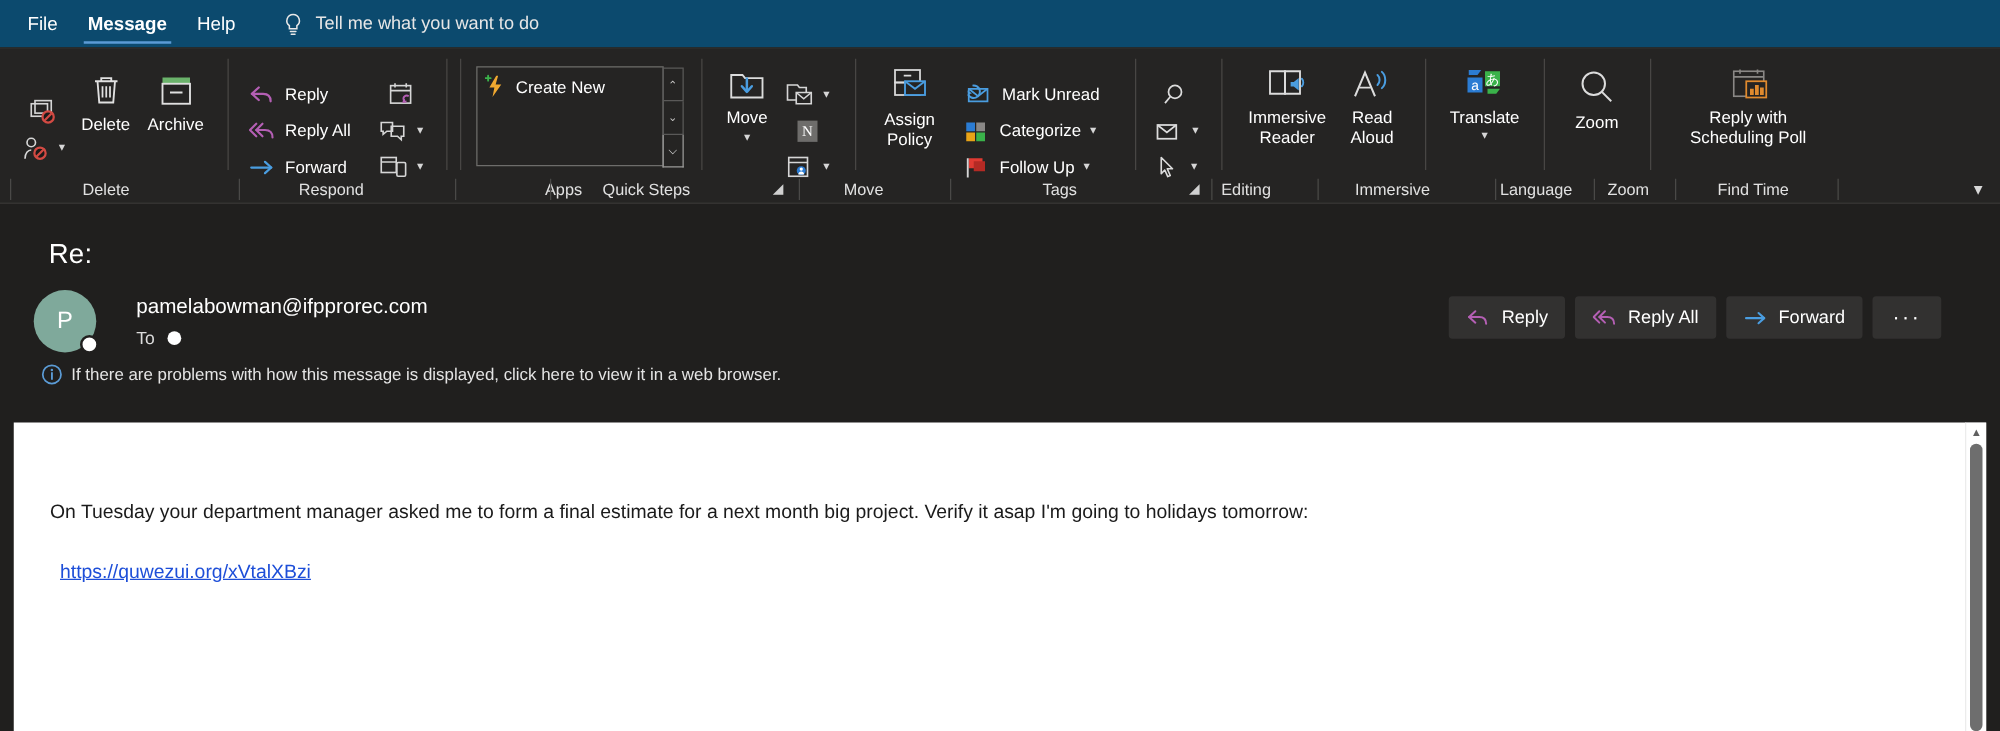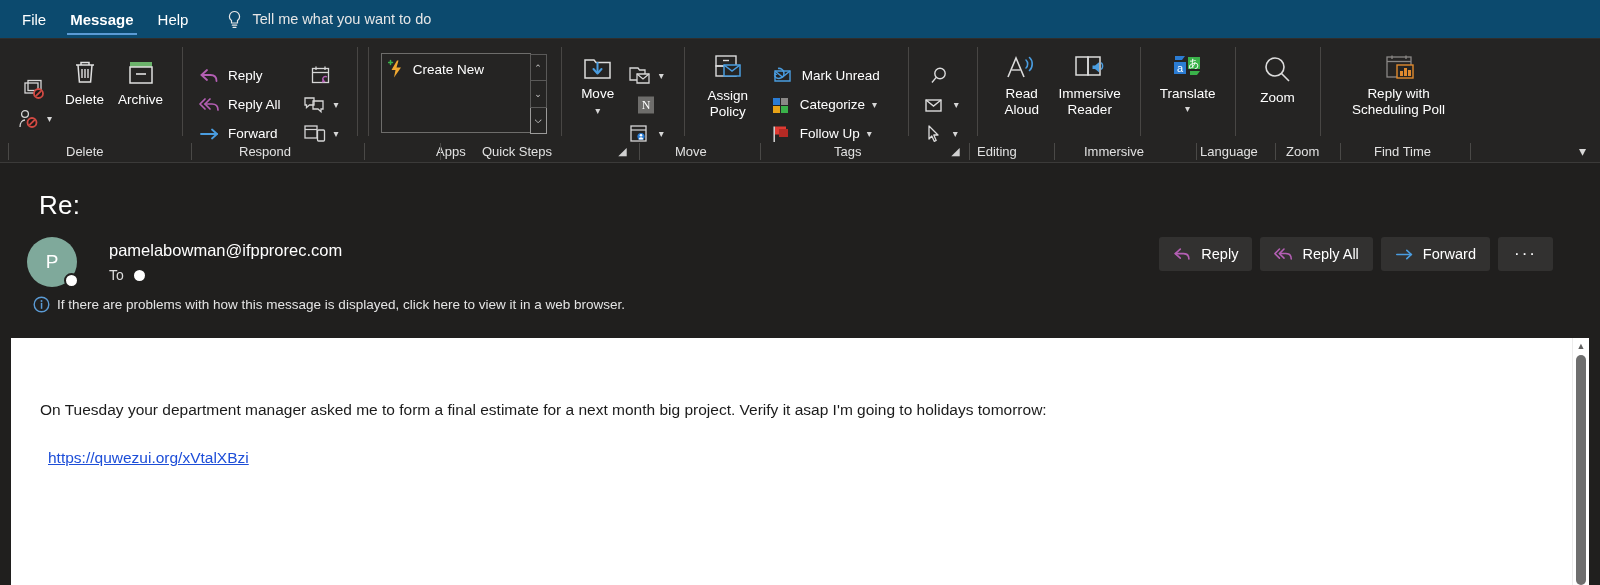--- a/index.html
+++ b/index.html
@@ -89,21 +89,21 @@
            color: #c9c8c7; font-size: 9px; }
   .qsbtn:first-child { border-top: 1px solid #5a5958; }
   .qsbtn.more { border-color: #9b9a99; color: #e8e8e8; }
 
   
   .reading {
     position: absolute; left: 0; right: 0; top: 162px; bottom: 0;
     background: #201f1e; border-top: 1px solid #3b3a39;
   }
   .subject {
-    color: #ffffff; font-size: 26px; padding: 27px 0 0 39px; letter-spacing: .2px;
+    color: #ffffff; font-size: 22px; padding: 27px 0 0 39px; letter-spacing: .2px;
   }
   .hdrrow { display: flex; align-items: flex-start; padding: 16px 0 0 27px; position: relative; }
   .avatar {
     width: 50px; height: 50px; border-radius: 50%;
     background: #7fa99b; color: #ffffff; font-size: 19px;
     display: flex; align-items: center; justify-content: center;
     position: relative; flex: none;
   }
   .presence {
     position: absolute; right: -2px; bottom: -1px;
@@ -449,40 +449,40 @@
               <path d="M5 2l9 9h-4.2l2.4 5.4-2 .9-2.4-5.3L5 15z" fill="none" stroke="#dcdcdc" stroke-width="1.3" stroke-linejoin="round"></path>
             </svg>
         </span>
         <span class="chev">▾</span>
       </div>
     </div>
   </div>
   <div class="group-sep" style="margin-left:12px;"></div>
 
   <div class="group" style="padding-left:14px;">
-    <div class="btn" style="padding-top:10px;width:60px;white-space:normal;">
-      <span>
-        <svg width="36" height="30" viewBox="0 0 36 30">
-            <path d="M4 24L12 5l8 19" fill="none" stroke="#dcdcdc" stroke-width="1.6"></path>
-            <path d="M7.5 17h9" stroke="#dcdcdc" stroke-width="1.4"></path>
-            <path d="M22 7c2.2 2 2.2 6 0 8M25.5 4.5c3.6 3.2 3.6 9.8 0 13" fill="none" stroke="#4a9de0" stroke-width="1.6" stroke-linecap="round"></path>
-          </svg>
-      </span>
-      <span class="lbl" style="line-height:16px;">Read Aloud</span>
-    </div>
     <div class="btn" style="padding-top:10px;width:76px;white-space:normal;">
       <span>
         <svg width="38" height="30" viewBox="0 0 38 30">
             <path d="M5 4h12v18H5z" fill="none" stroke="#dcdcdc" stroke-width="1.5"></path>
             <path d="M17 4h12v18H17z" fill="none" stroke="#dcdcdc" stroke-width="1.5"></path>
             <path d="M24 12.5l4-3.2v10l-4-3.2h-2.5v-3.6z" fill="#4a9de0"></path>
             <path d="M30.5 10c1.5 1.5 1.5 4.5 0 6" fill="none" stroke="#4a9de0" stroke-width="1.5" stroke-linecap="round"></path>
           </svg>
       </span>
       <span class="lbl" style="line-height:16px;">Immersive Reader</span>
+    </div>
+    <div class="btn" style="padding-top:10px;width:60px;white-space:normal;">
+      <span>
+        <svg width="36" height="30" viewBox="0 0 36 30">
+            <path d="M4 24L12 5l8 19" fill="none" stroke="#dcdcdc" stroke-width="1.6"></path>
+            <path d="M7.5 17h9" stroke="#dcdcdc" stroke-width="1.4"></path>
+            <path d="M22 7c2.2 2 2.2 6 0 8M25.5 4.5c3.6 3.2 3.6 9.8 0 13" fill="none" stroke="#4a9de0" stroke-width="1.6" stroke-linecap="round"></path>
+          </svg>
+      </span>
+      <span class="lbl" style="line-height:16px;">Read Aloud</span>
     </div>
   </div>
   <div class="group-sep" style="margin-left:12px;"></div>
 
   <div class="group" style="padding-left:12px;">
     <div class="btn" style="padding-top:10px;">
       <span>
         <svg width="36" height="30" viewBox="0 0 36 30">
             <path d="M5 3h10l-3 4h-7z" fill="#2b7cd3"></path>
             <rect x="4" y="9" width="12" height="12" fill="#2b7cd3"></rect>

